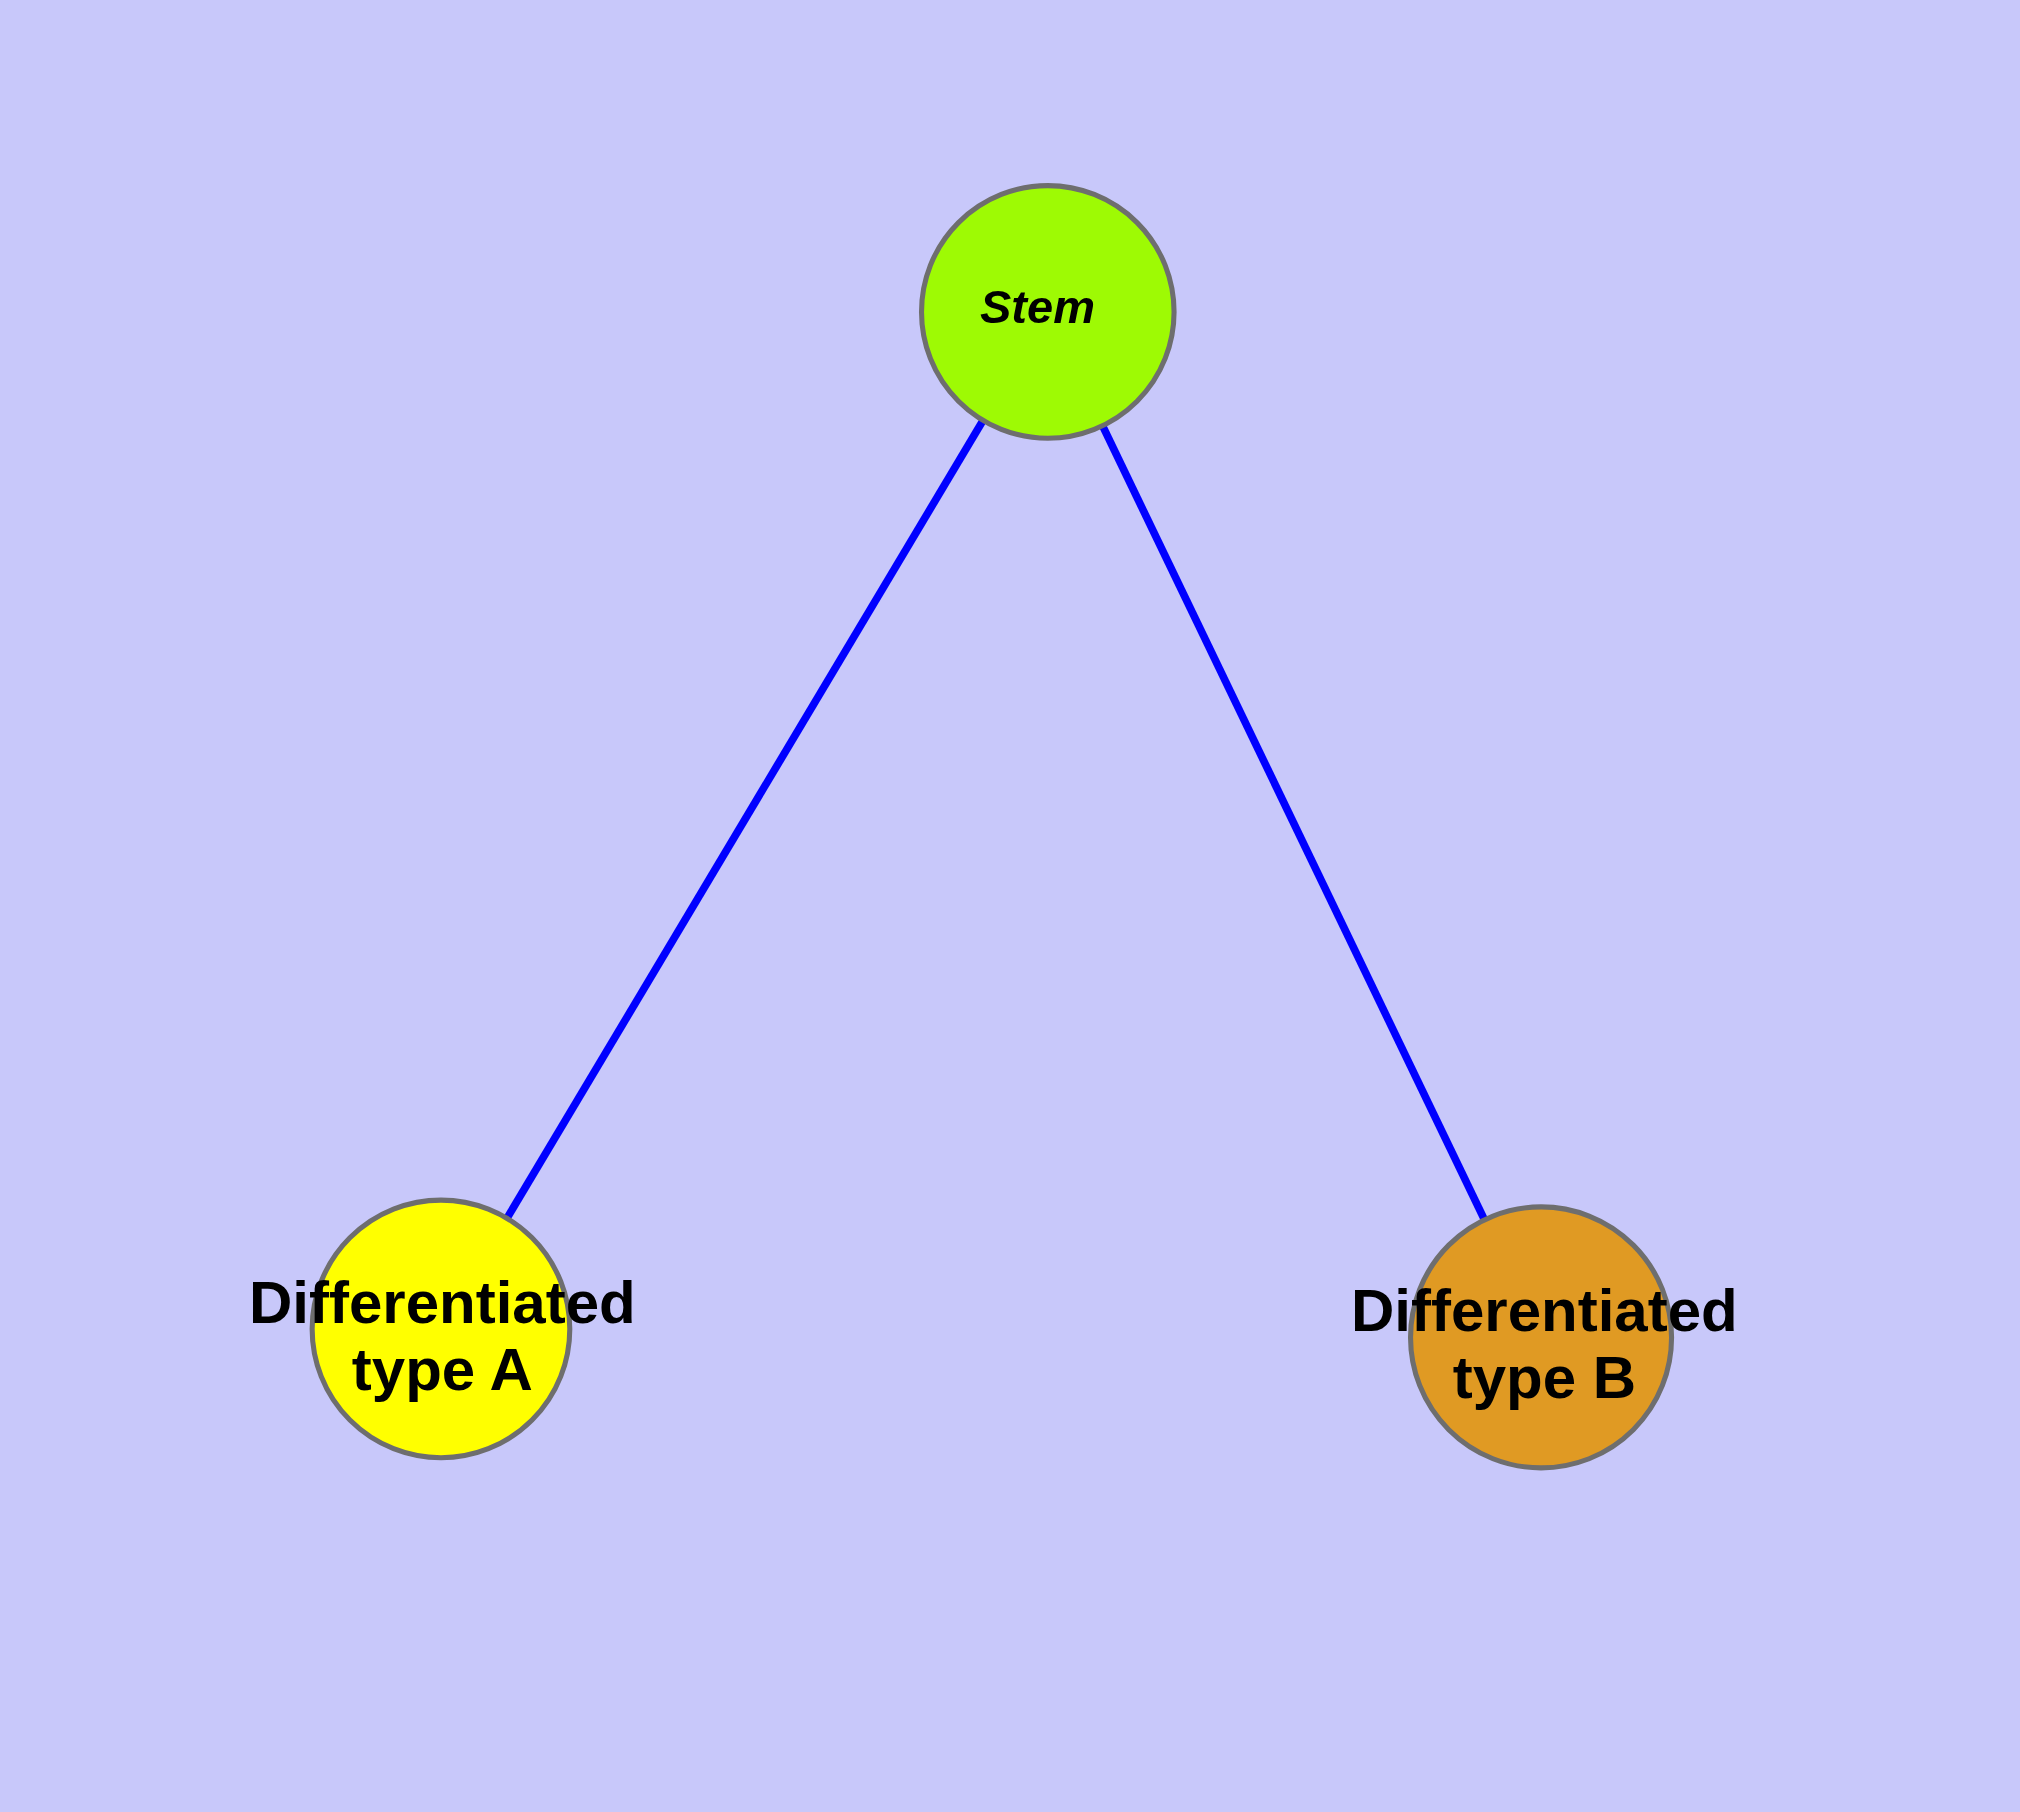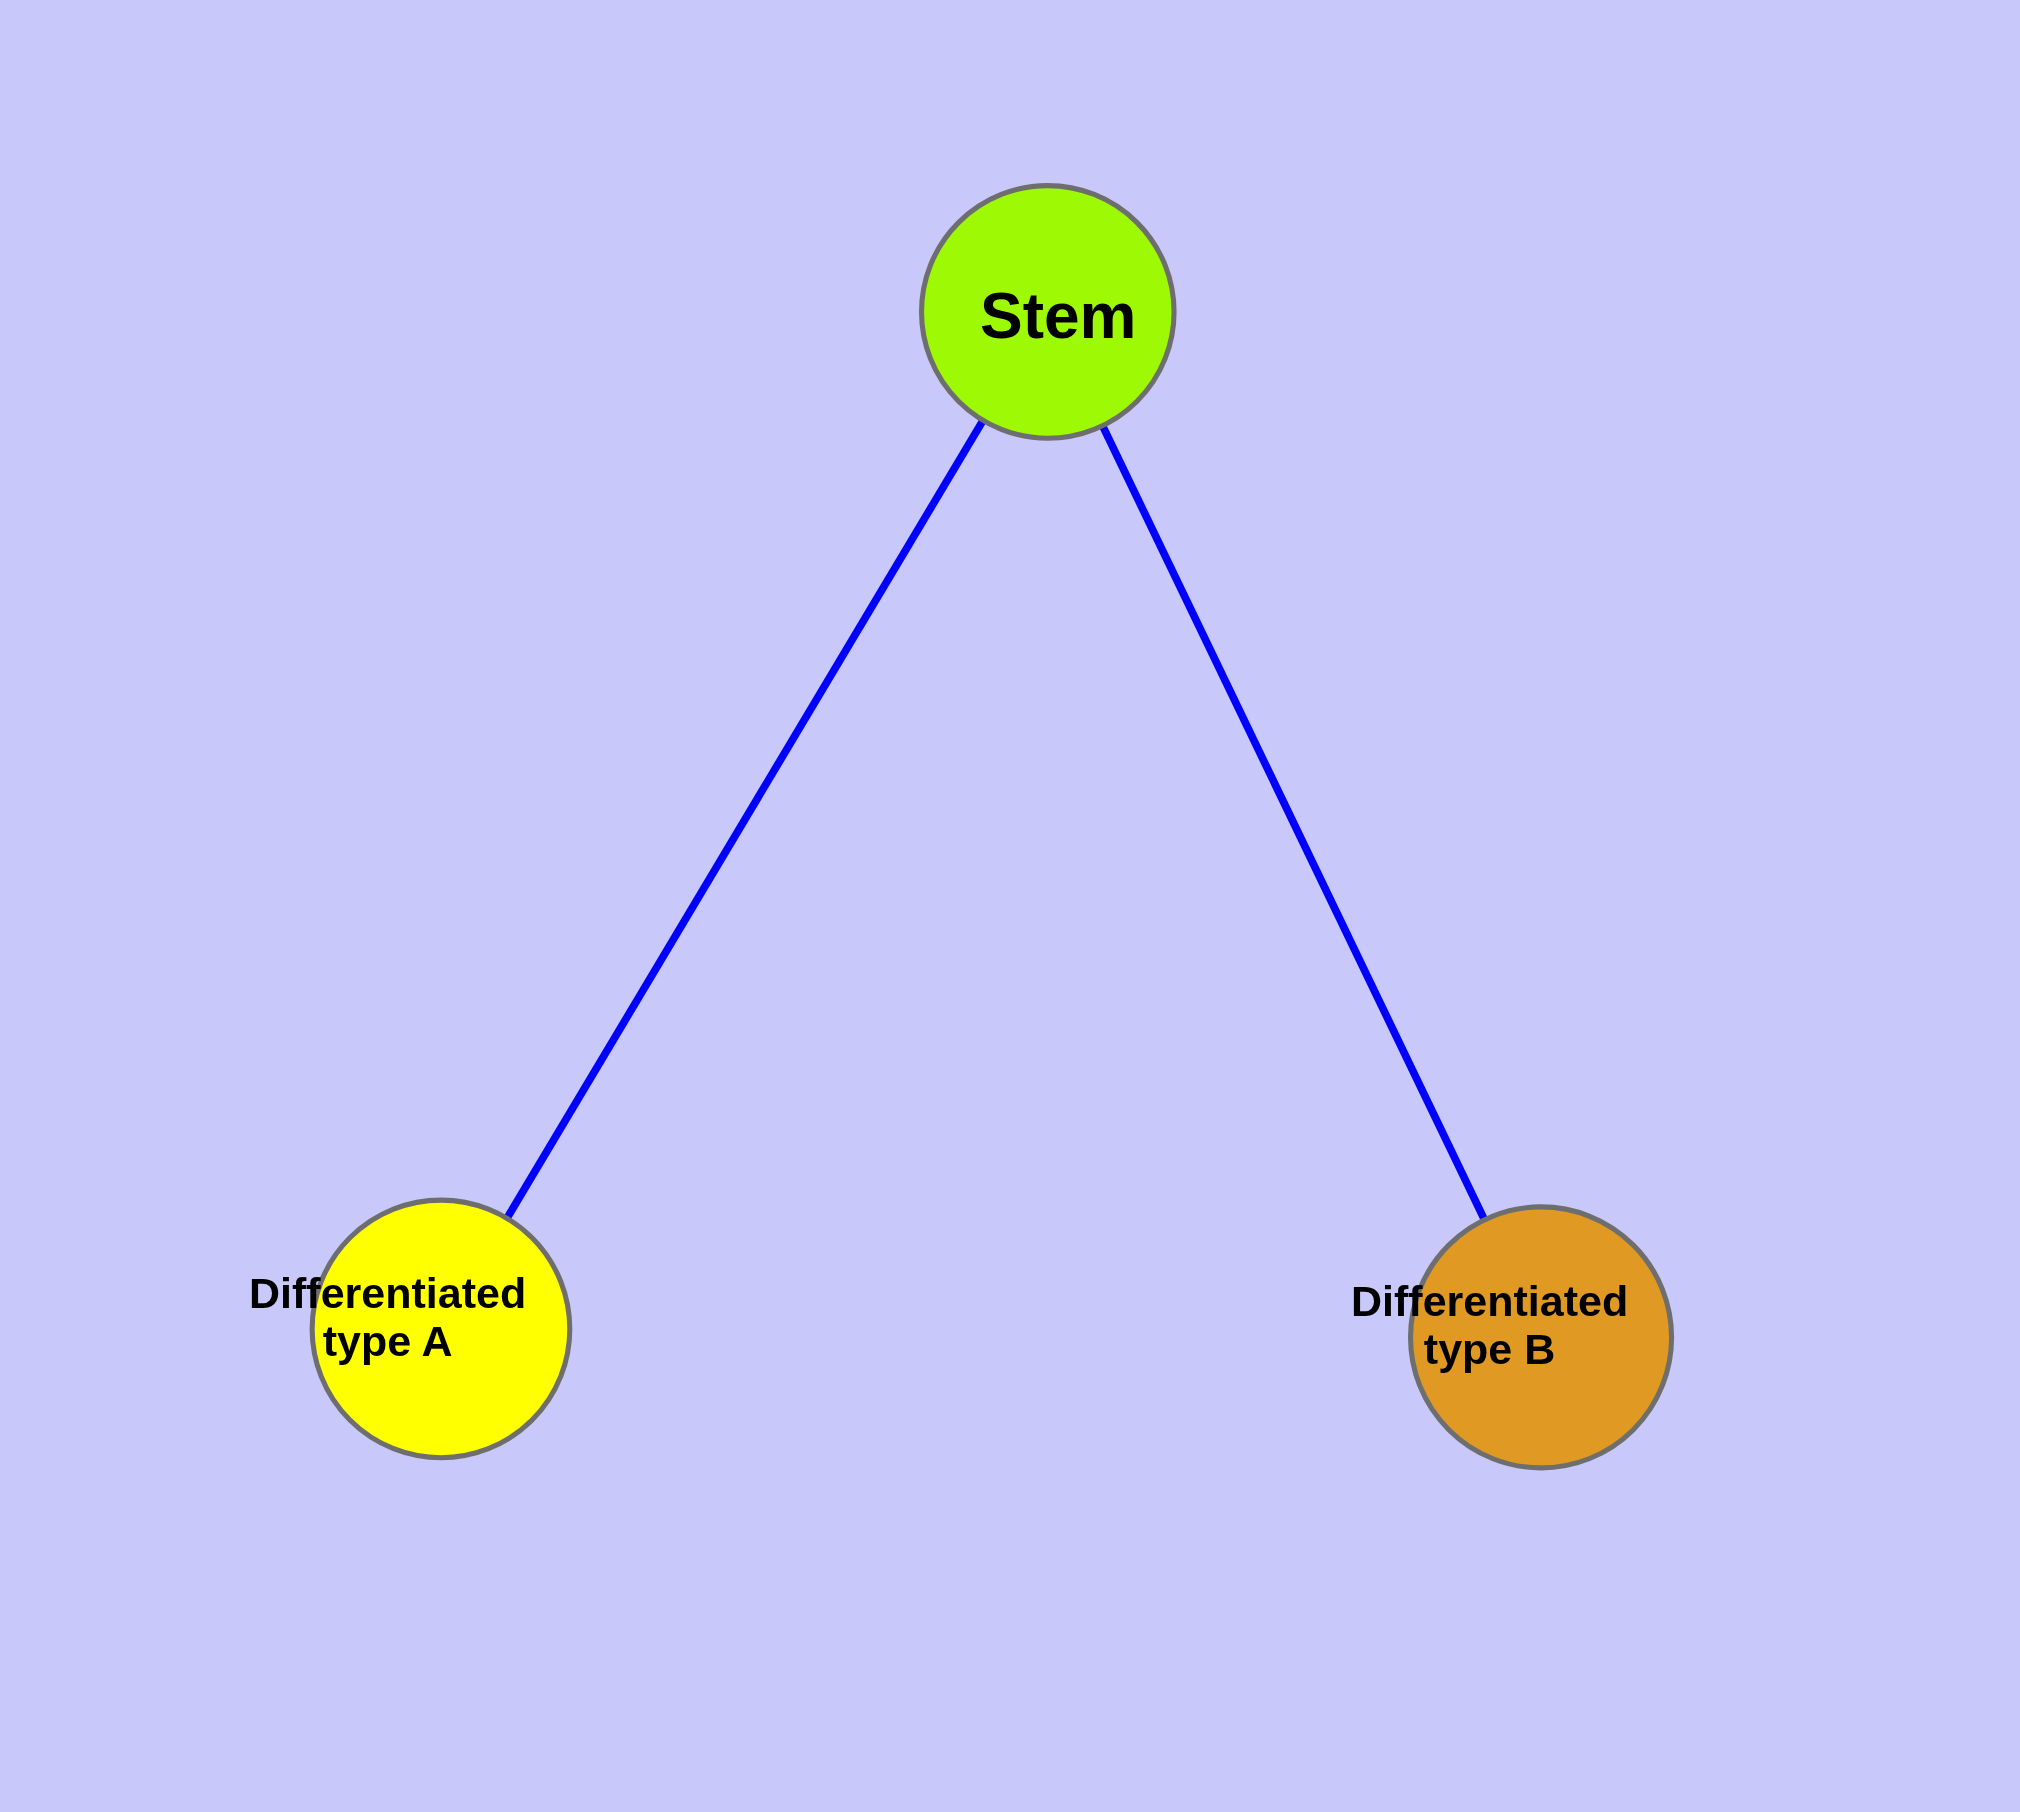--- a/index.html
+++ b/index.html
@@ -28,24 +28,25 @@
     color: #000000;
     font-family: "Liberation Sans", "DejaVu Sans", sans-serif;
     font-weight: bold;
     text-align: center;
     white-space: pre;
     line-height: 1.12;
     pointer-events: none;
     -webkit-font-smoothing: antialiased;
   }
   .node-label.single {
-    font-size: 64px;
+    font-size: 47px;
+    font-style: italic;
   }
   .node-label.multi {
-    font-size: 43px;
+    font-size: 60px;
   }
 </style>
 </head>
 <body>
 
 <div id="stage" style="width: 2021px; height: 1812px; background: rgb(200, 200, 250);">
 
   <svg id="graph-canvas" viewBox="0 0 2384 2138" xmlns="http://www.w3.org/2000/svg" style="width: 2021px; height: 1812px;">
     <rect id="bg-rect" x="0" y="0" width="2384" height="2138" fill="#c8c8fa"></rect>
     <g id="edge-layer">

